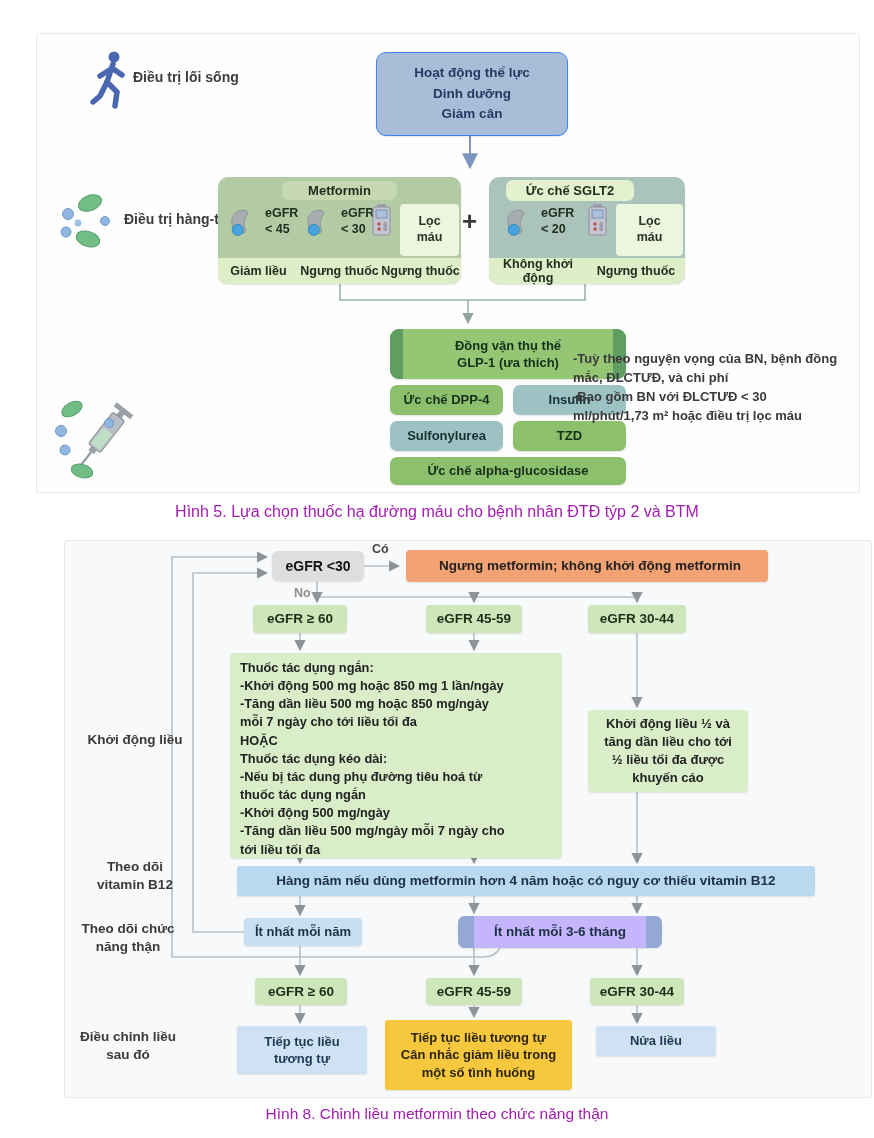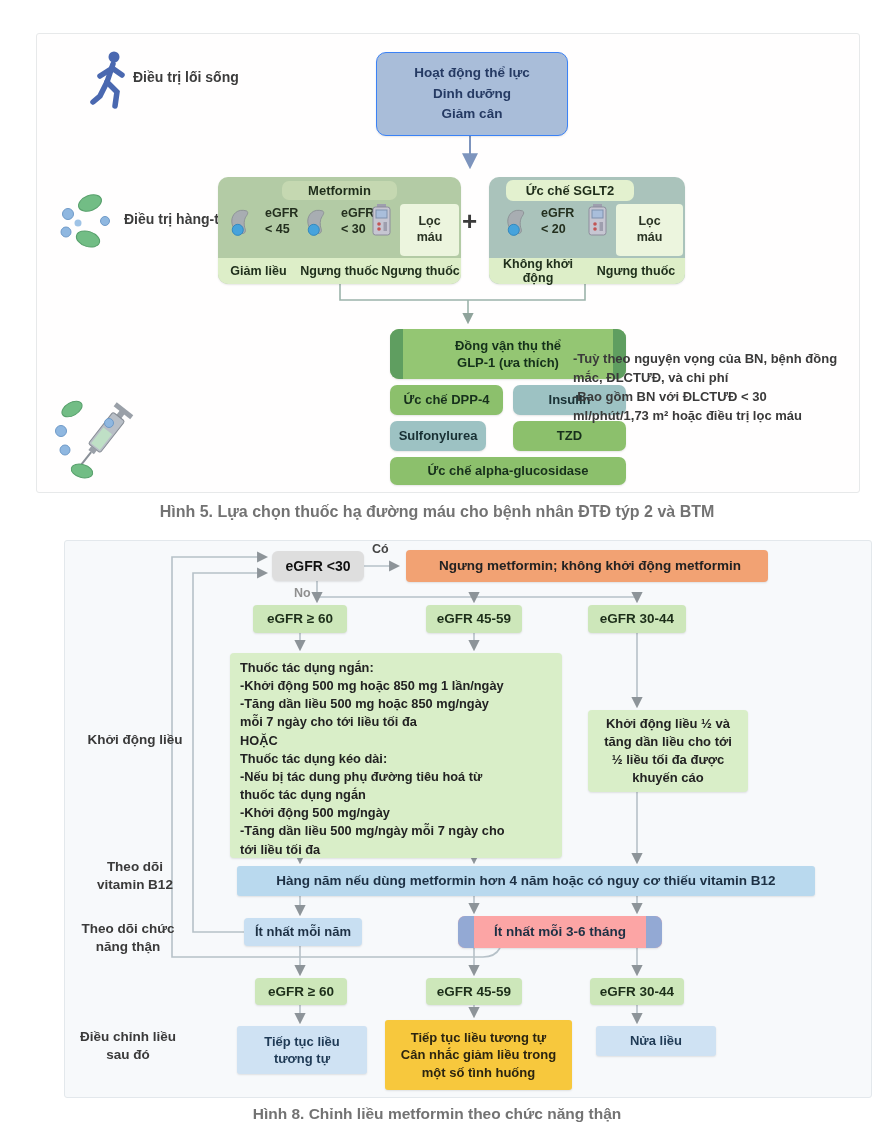--- a/index.html
+++ b/index.html
@@ -27,30 +27,30 @@
   .locmau{background:#ecf5de;border-radius:4px;display:flex;align-items:center;justify-content:center;
           font-weight:700;font-size:12.5px;color:#2a3324;line-height:1.25;text-align:center;}
   .pair{display:flex;align-items:center;gap:12px;}
   .pair .etxt{font-weight:700;font-size:12.5px;color:#232f1e;line-height:1.25;text-align:left;}
   .drug{border-radius:7px;font-size:13px;}
   .drug-green{background:#8cc06c;color:#17301c;}
   .drug-teal{background:#9dc2c3;color:#183034;}
   .glp{background:#94c673;border-radius:9px;overflow:hidden;color:#14301a;font-size:13px;}
   .glp .cap{position:absolute;top:0;bottom:0;width:13px;background:#5f9e60;}
   .note{font-weight:600;color:#3a3a3a;font-size:13px;line-height:1.45;}
-  .caption{width:874px;text-align:center;font-weight:700;color:#737373;}
+  .caption{width:874px;text-align:center;font-weight:400;color:#a21caf;}
   .gray-box{background:#dedede;border-radius:6px;color:#101010;font-size:14px;}
   .orange-box{background:#f2a273;border-radius:4px;color:#222;font-size:13.5px;padding-left:6px;}
   .branch{background:#cde7ba;border-radius:4px;color:#1c2e19;font-size:13.5px;}
   .dose{background:#d9eec8;border-radius:4px;box-shadow:0 1px 2px rgba(0,0,0,.10);
         font-weight:700;color:#222;font-size:12.8px;line-height:1.42;text-align:left;padding:6px 10px;box-sizing:border-box;}
   .half{background:#d9eec8;color:#222;font-size:13px;line-height:1.4;border-radius:4px;}
   .b12{background:#b9d9ee;color:#1d3044;font-size:13.5px;border-radius:3px;}
   .renal1{background:#c8dff2;color:#1d3044;font-size:13px;border-radius:4px;}
-  .renal2{background:#fca5a5;color:#1d3044;font-size:13.5px;border-radius:7px;overflow:hidden;}
+  .renal2{background:#c4b5fd;color:#1d3044;font-size:13.5px;border-radius:7px;overflow:hidden;}
   .renal2 .cap{position:absolute;top:0;bottom:0;width:16px;background:#93a9d4;}
   .lblue{background:#cfe2f3;color:#1f3a55;font-size:13px;border-radius:3px;}
   .yellow{background:#f7c83d;color:#2b2410;font-size:13px;border-radius:3px;}
   .tag{font-weight:600;font-size:12.5px;color:#444;}
 </style>
 </head>
 <body>
 
 <div id="page">
 
@@ -208,21 +208,21 @@
   </div>
 
   <div class="abs z2 box glp preline" style="left:390px;top:329px;width:236px;height:50px;">
     <div class="cap" style="left:0;"></div>
     <div class="cap" style="right:0;"></div>
     <span class="preline" style="position:relative;">Đồng vận thụ thể
 GLP-1 (ưa thích)</span>
   </div>
   <div class="abs z2 box drug drug-green" style="left:390px;top:385px;width:113px;height:30px;">Ức chế DPP-4</div>
   <div class="abs z2 box drug drug-teal" style="left:513px;top:385px;width:113px;height:30px;">Insulin</div>
-  <div class="abs z2 box drug drug-teal" style="left:390px;top:421px;width:96px;height:30px;">Sulfonylurea</div>
+  <div class="abs z2 box drug drug-teal" style="left:390px;top:421px;width:113px;height:30px;">Sulfonylurea</div>
   <div class="abs z2 box drug drug-green" style="left:513px;top:421px;width:113px;height:30px;">TZD</div>
   <div class="abs z2 box drug drug-green" style="left:390px;top:457px;width:236px;height:28px;">Ức chế alpha-glucosidase</div>
 
   <div class="abs z2 note preline" style="left:573px;top:350px;width:292px;">-Tuỳ theo nguyện vọng của BN, bệnh đồng
 mắc, ĐLCTƯĐ, và chi phí
 -Bao gồm BN với ĐLCTƯĐ &lt; 30
 ml/phút/1,73 m² hoặc điều trị lọc máu</div>
 
   <div class="abs z2 caption" style="top:503px;font-size:16px;">Hình 5. Lựa chọn thuốc hạ đường máu cho bệnh nhân ĐTĐ týp 2 và BTM</div>
 

